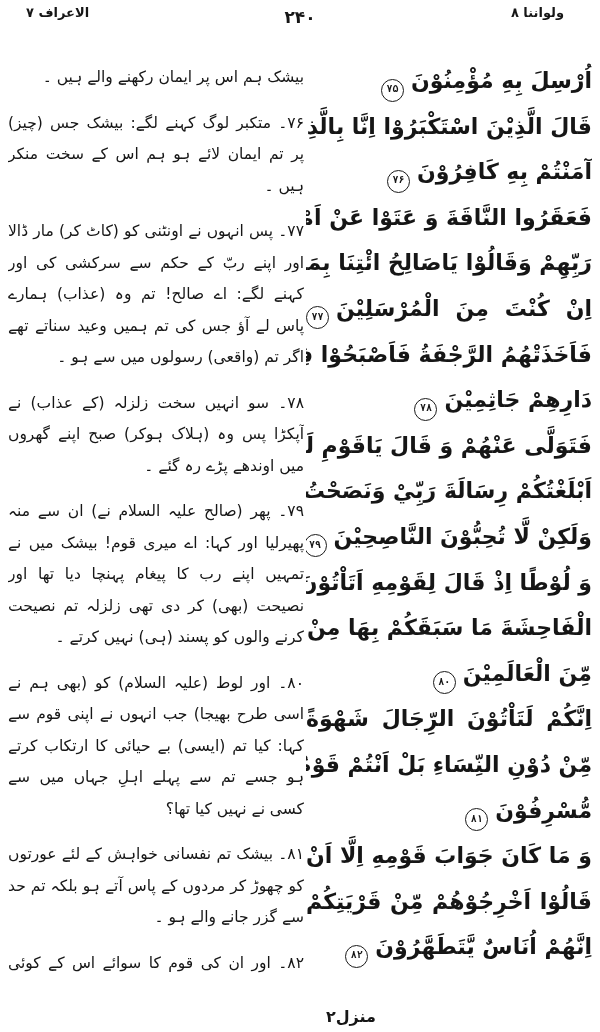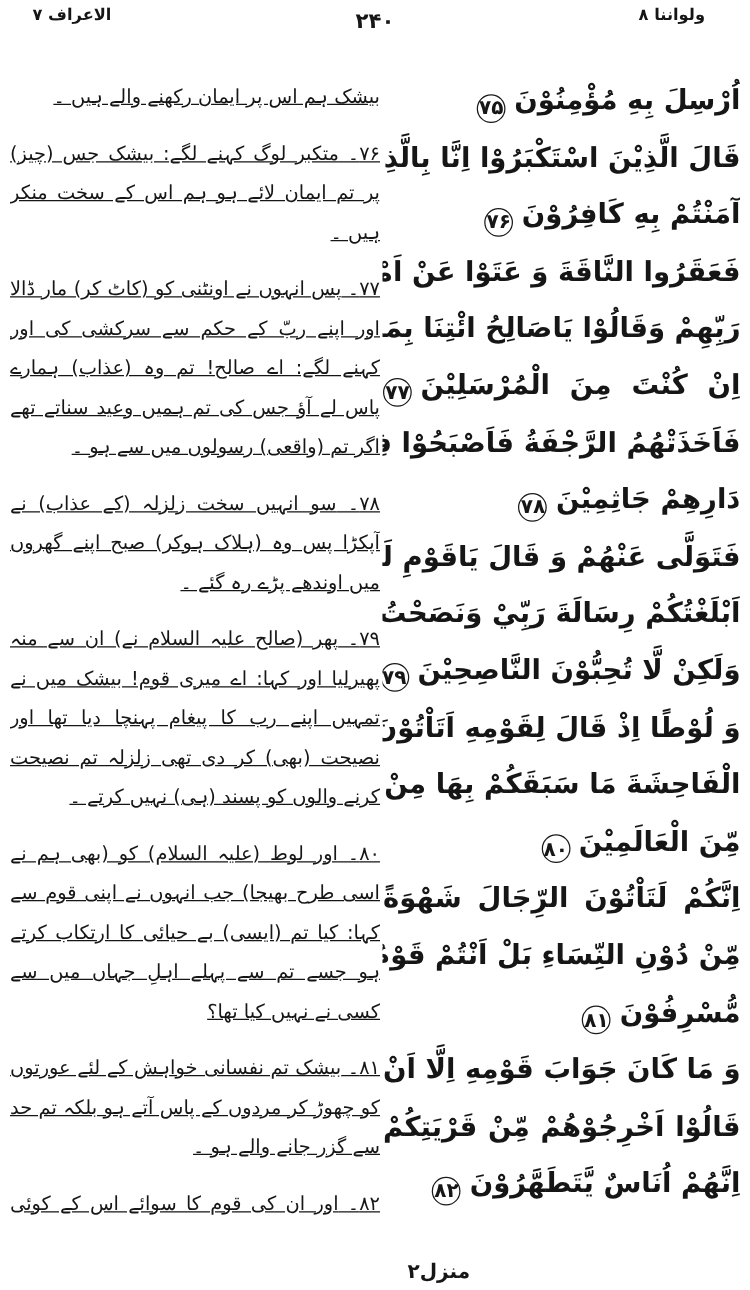--- a/index.html
+++ b/index.html
@@ -18,28 +18,28 @@
     position:absolute;top:58px;right:8px;width:286px;height:918px;
     direction:rtl;font-weight:bold;font-size:22px;overflow:hidden;
   }
   .aline{height:45.6px;line-height:45.6px;white-space:nowrap;text-align:right;}
   .aline.fill{text-align:justify;text-align-last:justify;}
   .vmark{
     display:inline-flex;align-items:center;justify-content:center;
     width:21px;height:21px;border:1.7px solid #1a1a1a;border-radius:50%;
     margin-right:7px;vertical-align:-4px;flex:none;
   }
-  .vmark .vnum{font-size:16px;line-height:1;font-weight:bold;}
+  .vmark .vnum{font-size:10px;line-height:1;font-weight:bold;font-family:Liberation Mono, monospace;}
   
   .urdu{
     position:absolute;top:62px;left:8px;width:296px;height:916px;
     direction:rtl;font-size:15.5px;line-height:31.5px;text-align:justify;
     overflow:hidden;
   }
-  .urdu p{margin:0 0 14px 0;text-decoration:underline;}
+  .urdu p{margin:0 0 14px 0;}
   .pnum{white-space:nowrap;}
   
   .ftr{position:absolute;bottom:6px;left:0;right:0;text-align:center;}
   .ftr span{display:inline-block;transform:translateX(30px);font-size:16px;font-weight:bold;margin-left:42px;}
 </style>
 </head>
 <body>
 
 <div class="hdr">
   <span class="juz">ولواننا ۸</span>

